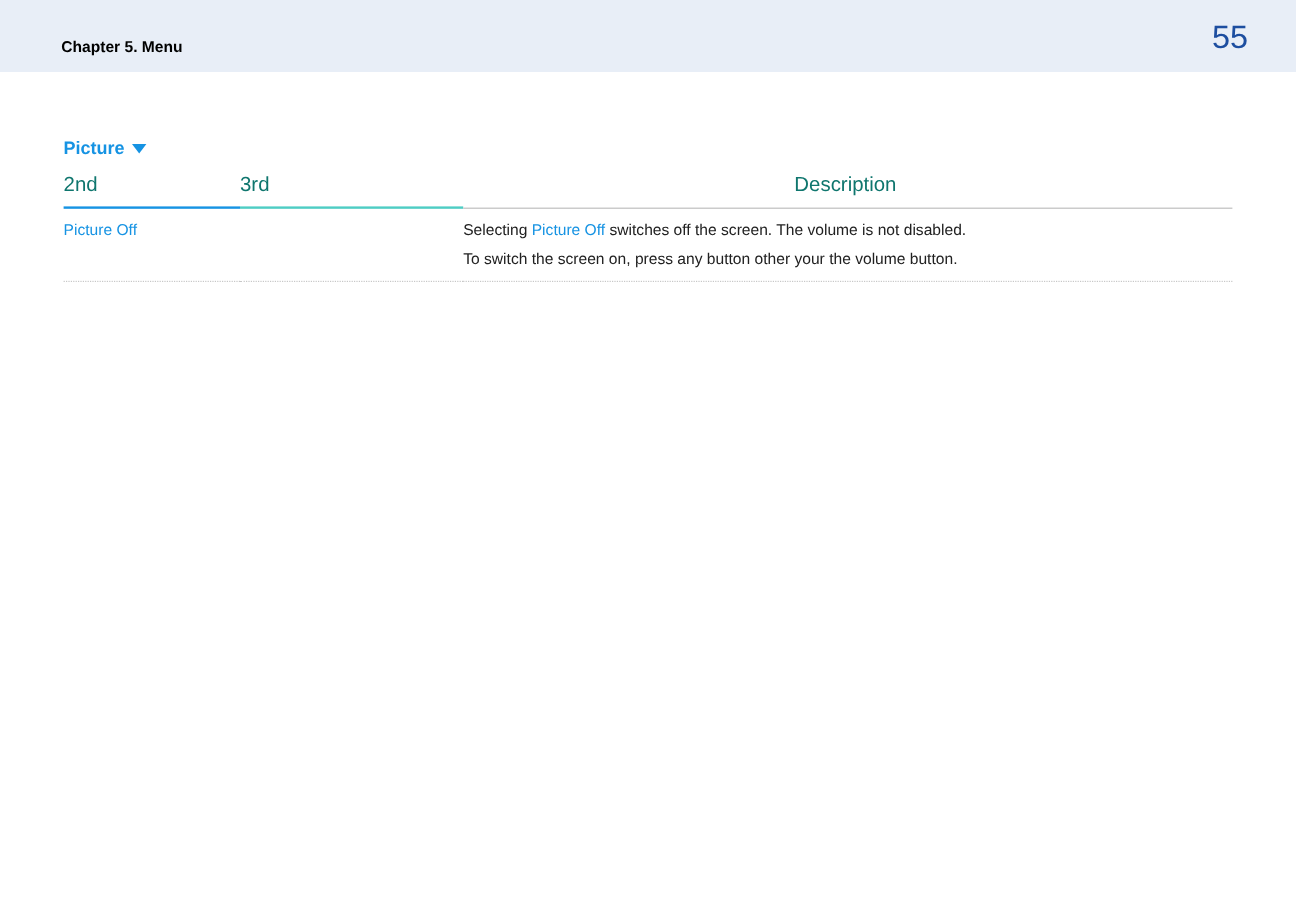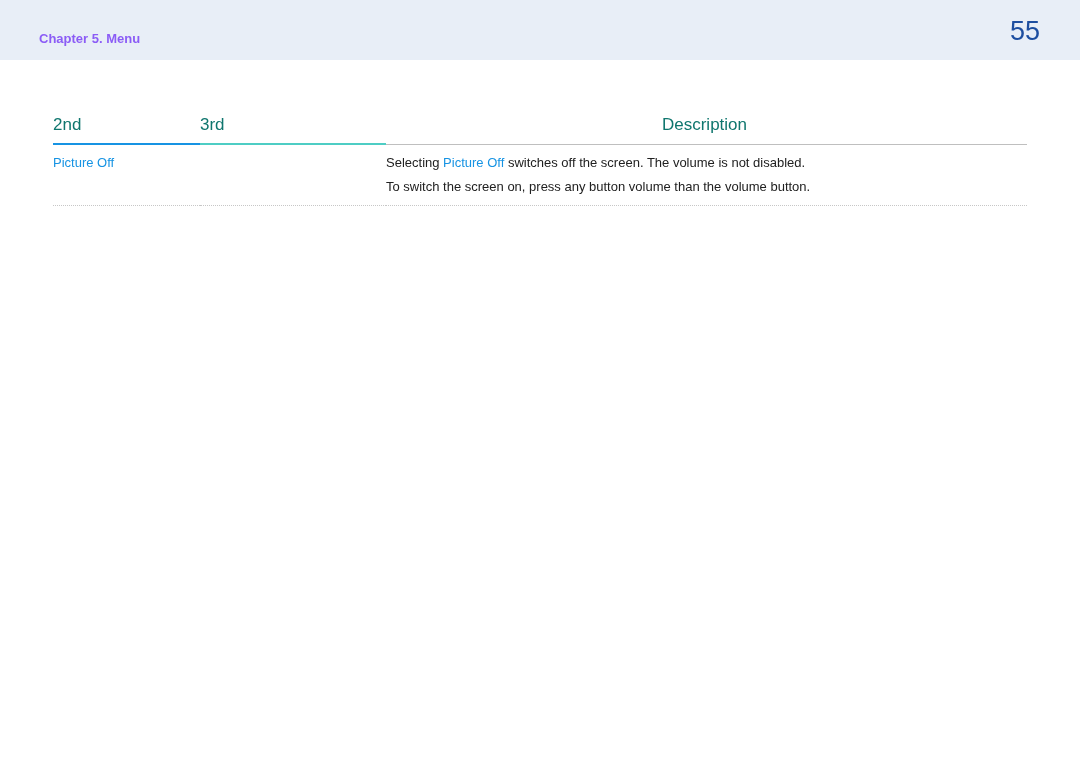--- a/index.html
+++ b/index.html
@@ -12,22 +12,22 @@
     background: #ffffff;
   }
   .header {
     background: #e8eef7;
     height: 60px;
     position: relative;
   }
   .chapter {
     position: absolute;
     bottom: 14px;
-    left: 39px;
-    color: #8b5cf6;
+    left: 51px;
+    color: #000000;
     font-weight: bold;
     font-size: 13px;
   }
   .page-number {
     position: absolute;
     top: 16px;
     right: 40px;
     color: #1d4ea0;
     font-size: 27px;
     font-weight: normal;
@@ -95,38 +95,42 @@
 </style>
 </head>
 <body>
 
 <div class="header">
   <div class="chapter">Chapter 5. Menu</div>
   <div class="page-number">55</div>
 </div>
 
 <div class="content">
+  <div class="section-title">
+    <span>Picture</span>
+    <span class="tri-down"></span>
+  </div>
 
   <table>
     <colgroup>
       <col class="c2nd">
         <col class="c3rd">
         <col class="cdesc">
     </colgroup>
     <thead>
       <tr>
         <th>2nd</th>
         <th class="sep-right-grad">3rd</th>
         <th class="hdesc">Description</th>
       </tr>
     </thead>
     <tbody>
       <tr class="dotted">
         <td class="blue-text">Picture Off</td>
         <td></td>
         <td>
           <span>Selecting </span><span class="blue-text">Picture Off</span><span> switches off the screen. The volume is not disabled.</span>
-          <span class="desc-line2">To switch the screen on, press any button volume than the volume button.</span>
+          <span class="desc-line2">To switch the screen on, press any button other your the volume button.</span>
         </td>
       </tr>
     </tbody>
   </table>
 </div>
 
 </body></html>

